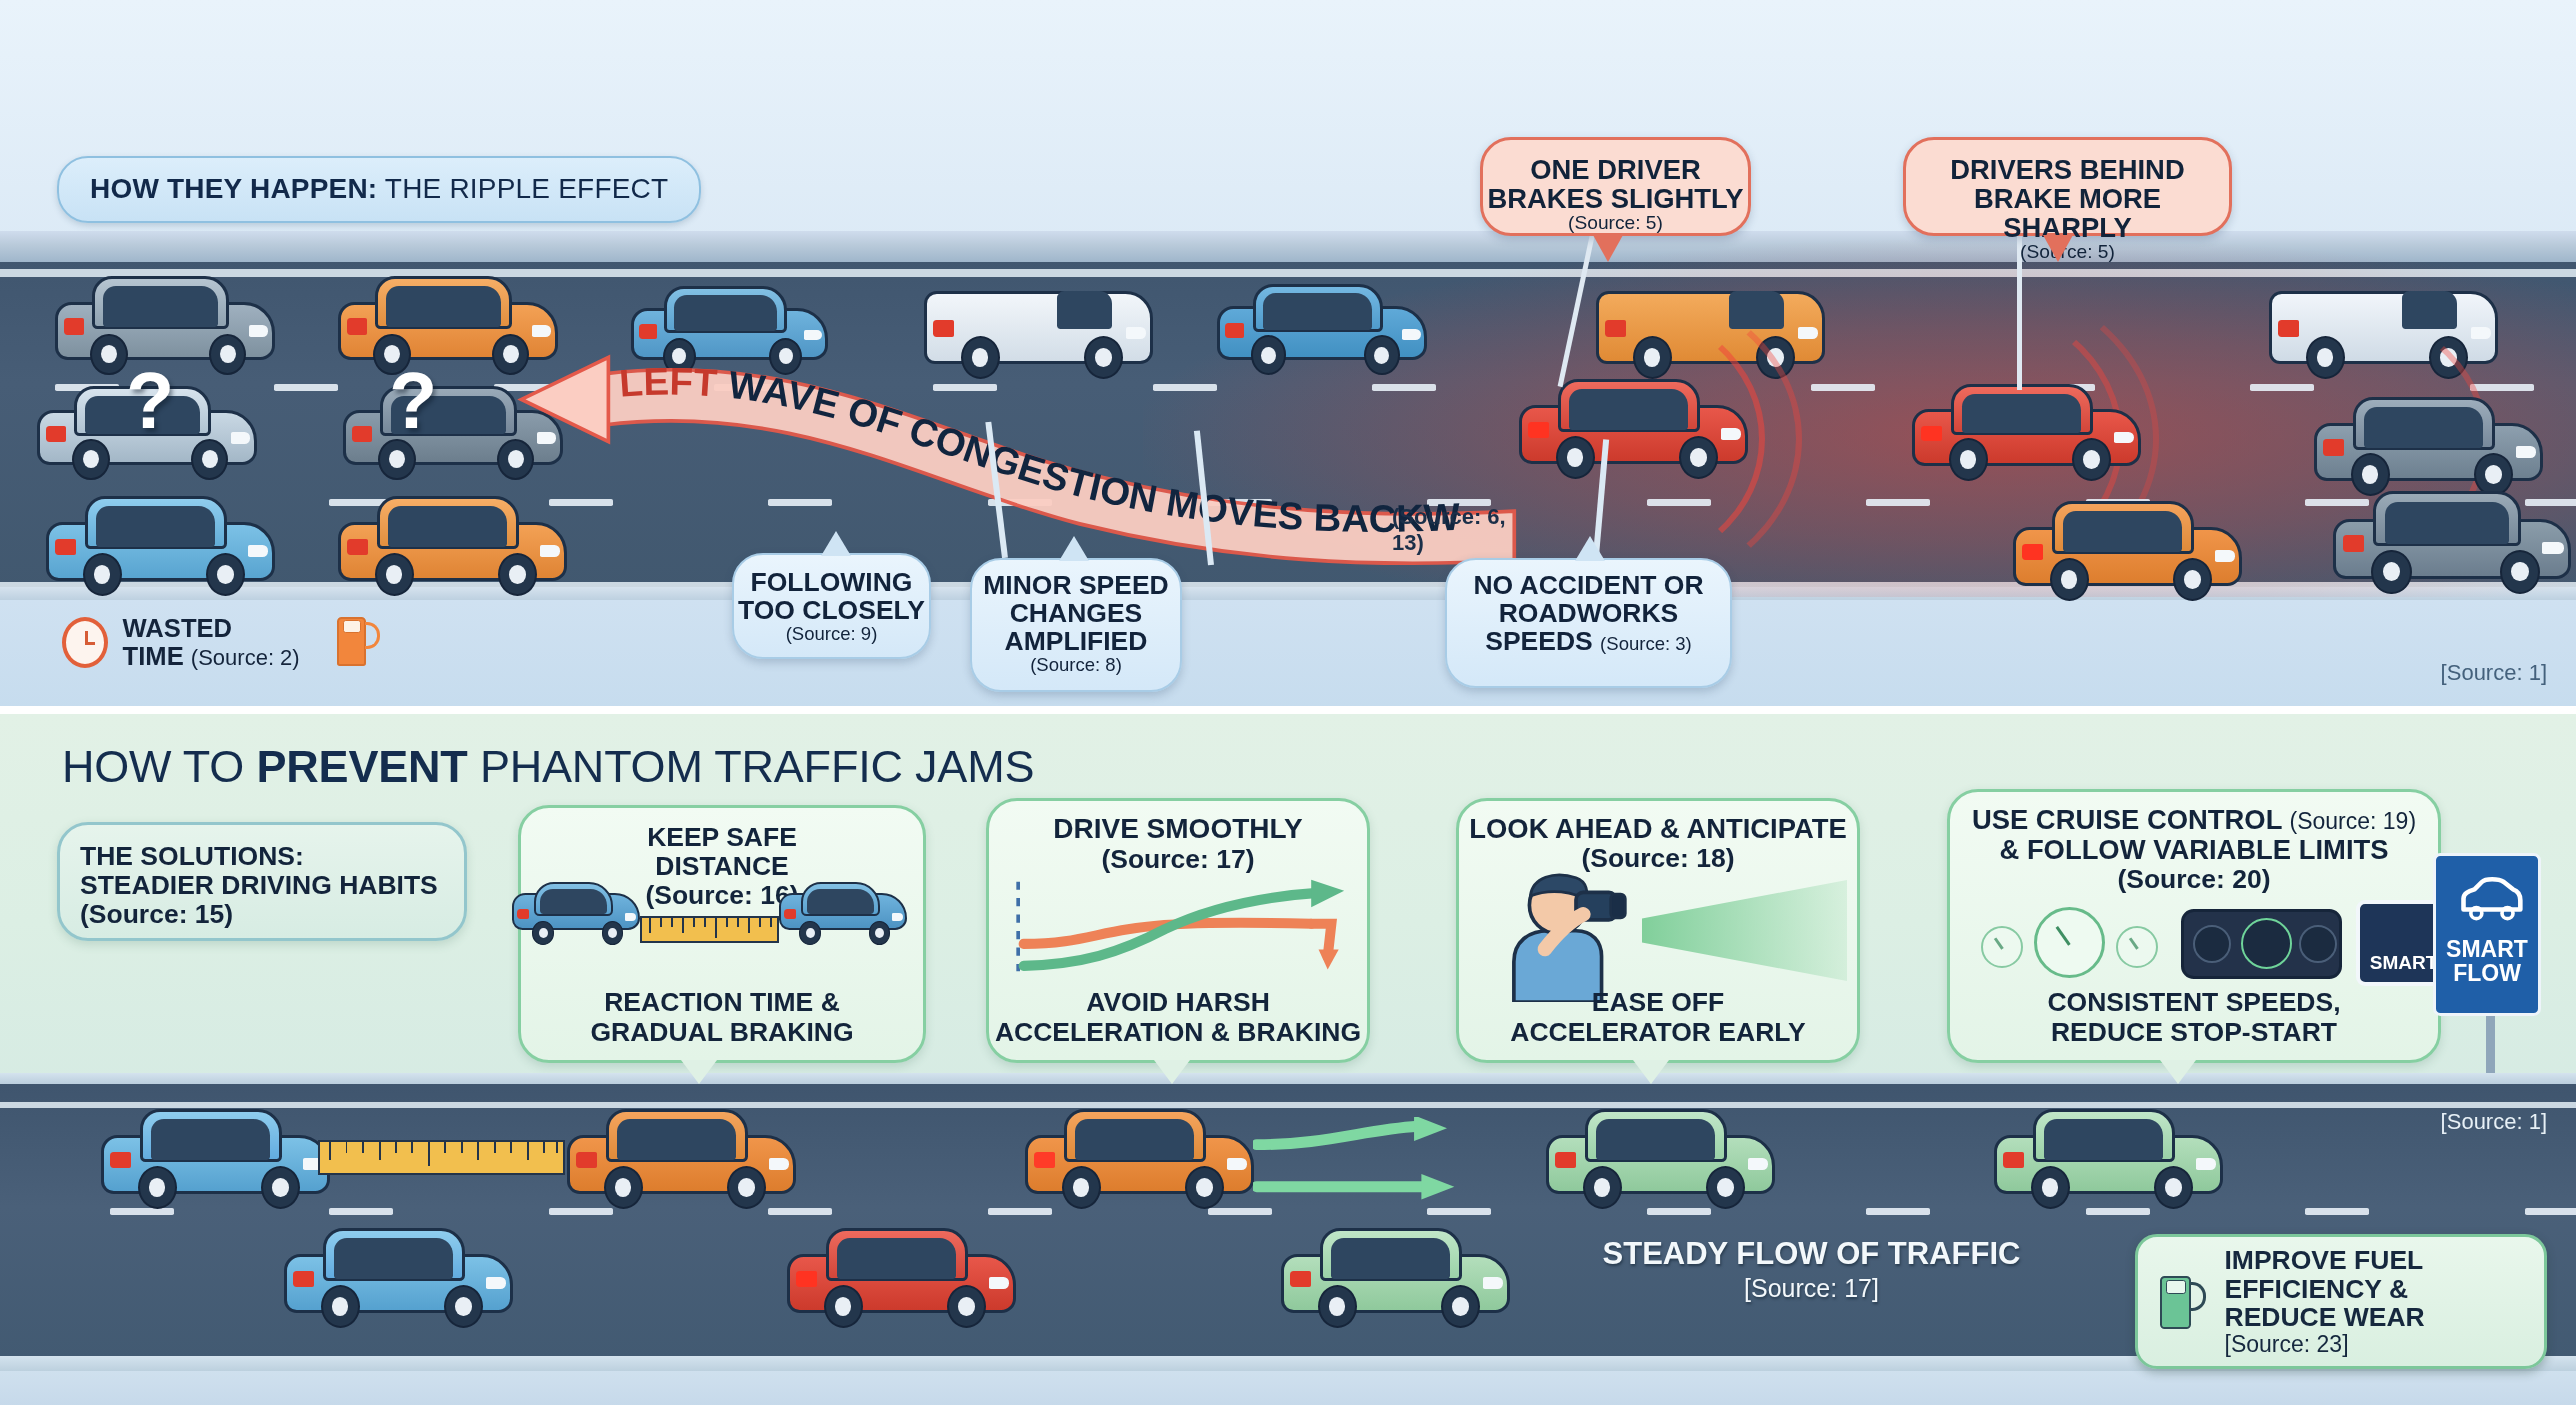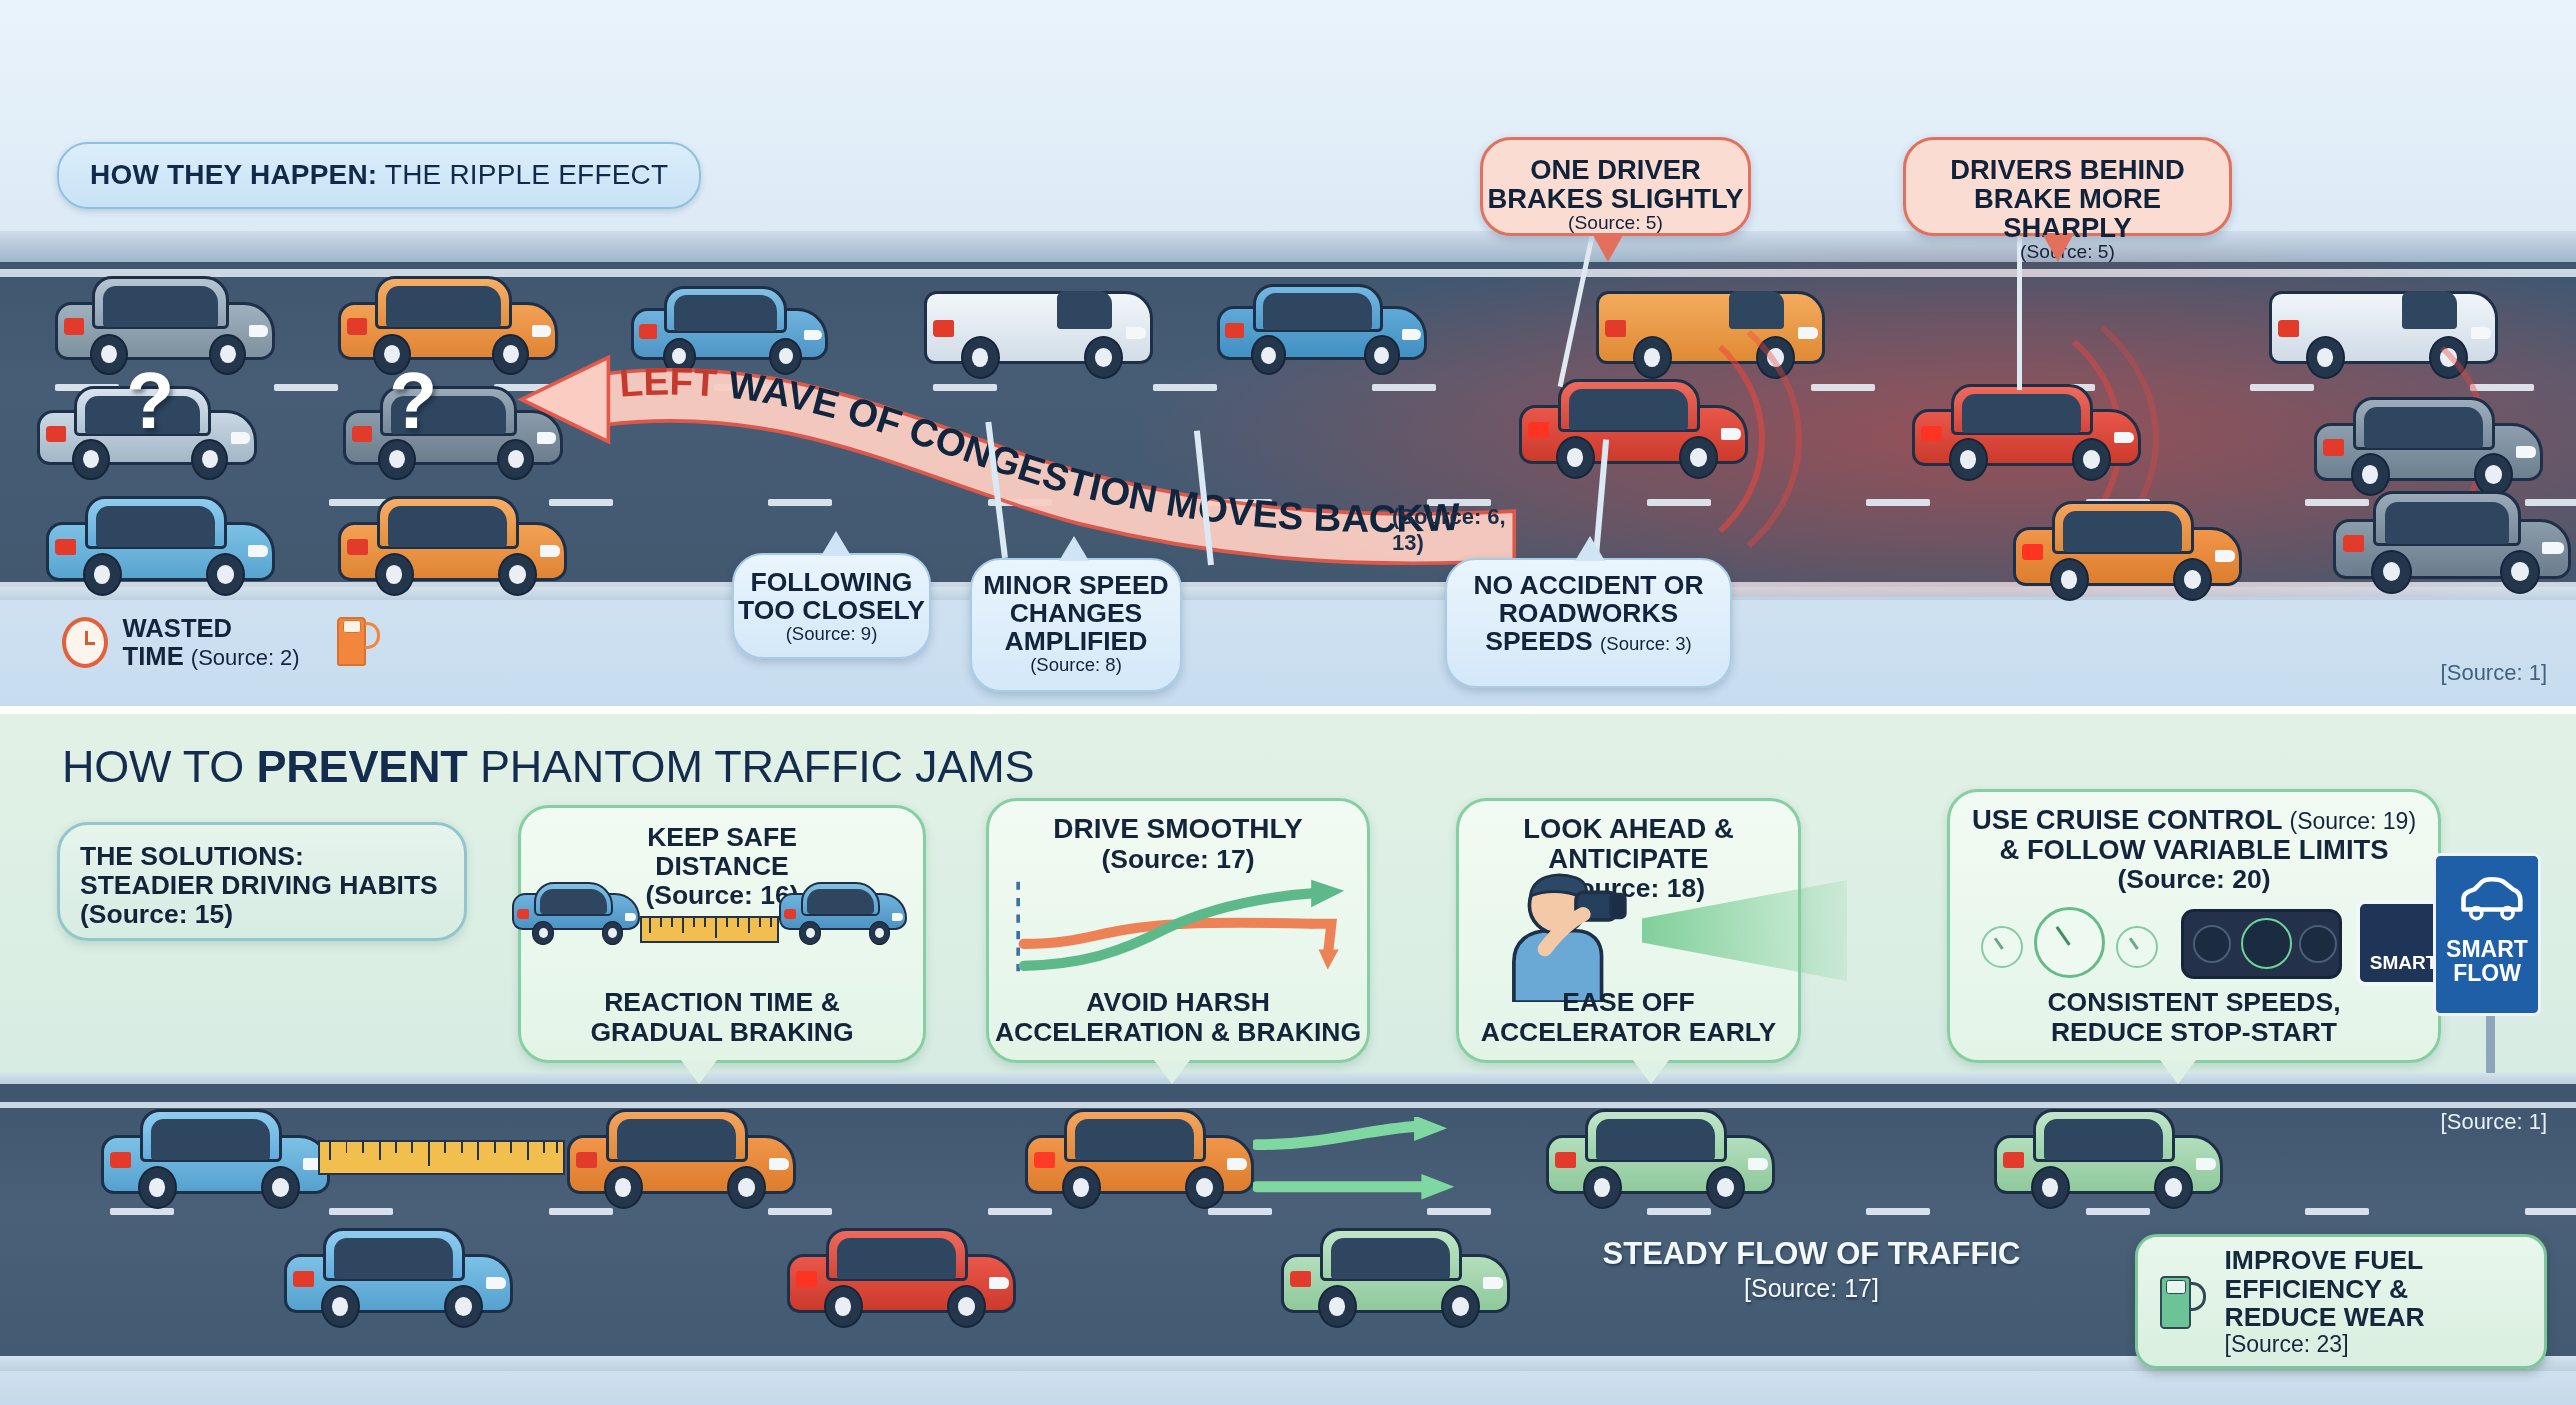--- a/index.html
+++ b/index.html
@@ -26,21 +26,21 @@
     text-align: center;
     font-size: 49px; letter-spacing: -0.5px;
     color: #122a45;
     text-shadow: 1.8px 1.8px 0 rgba(255,255,255,.6);
     white-space: nowrap;
   }
   .title b { font-weight: 800; }
   .title span { font-weight: 500; }
 
   .badge-ripple {
-    position: absolute; left: 57px; top: 142px;
+    position: absolute; left: 57px; top: 156px;
     padding: 14.6px 31px 16.5px;
     background: linear-gradient(180deg,#dceefb,#c8e2f5);
     border: 2.7px solid #8fc0e0;
     border-radius: 31px;
     font-size: 28px; color: #12294a; font-weight: 800;
     box-shadow: 0 2.7px 6.4px rgba(60,90,120,.22);
     letter-spacing: 0.2px;
   }
   .badge-ripple .light { font-weight: 500; }
 
@@ -654,21 +654,21 @@
         <path d="M 16,98 C 80,96 120,84 170,58 C 220,34 280,22 340,18" fill="none" stroke="#5db88a" stroke-width="11" stroke-linecap="round"></path>
         <polygon points="330,4 366,16 330,34" fill="#5db88a"></polygon>
       </svg>
       <div class="cb" style="position:absolute;left:0;bottom:12.8px;width:100%;">
         <div>AVOID HARSH</div>
         <div>ACCELERATION &amp; BRAKING</div>
       </div>
       <div class="card-tail" style="left:165px;bottom:-24px;"></div>
     </div>
 
-    <div class="card" style="left:1456px;top:84px;width:345px;height:265px;padding:12.8px 9.1px;">
+    <div class="card" style="left:1456px;top:84px;width:404px;height:265px;padding:12.8px 9.1px;">
       <div class="ct" style="font-size:27.4px">LOOK AHEAD &amp; ANTICIPATE</div>
       <div class="ct src">(Source: 18)</div>
       <div class="cone" style="left:183px;top:79px;width:205px;height:101px;"></div>
       <svg style="position:absolute;left:29px;top:64px;" width="165" height="137" viewBox="0 0 180 150">
         <path d="M 28,150 L 28,106 C 28,84 44,72 66,72 L 96,72 C 114,72 124,84 124,100 L 124,150 Z" fill="#6aa8d6" stroke="#1d3048" stroke-width="4"></path>
         <circle cx="76" cy="44" r="31" fill="#f3c9a8" stroke="#1d3048" stroke-width="4"></circle>
         <path d="M 46,34 C 48,14 72,6 96,14 C 108,18 110,30 106,40 C 96,28 66,26 46,34 Z" fill="#2c4866" stroke="#1d3048" stroke-width="3"></path>
         <rect x="96" y="30" width="44" height="30" rx="8" fill="#25405d" stroke="#1d3048" stroke-width="4"></rect>
         <rect x="134" y="32" width="16" height="26" rx="5" fill="#1a2e47" stroke="#1d3048" stroke-width="3"></rect>
         <path d="M 62,92 C 76,74 92,60 104,54" fill="none" stroke="#f3c9a8" stroke-width="16" stroke-linecap="round"></path>

